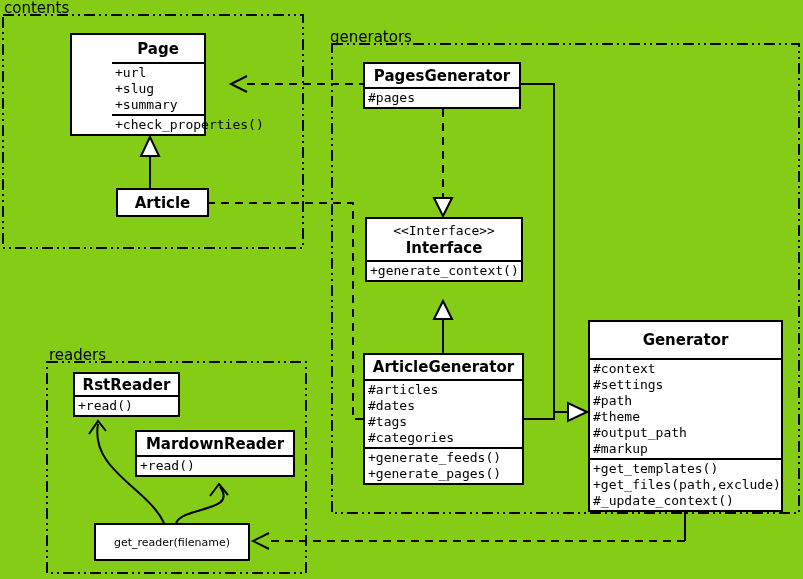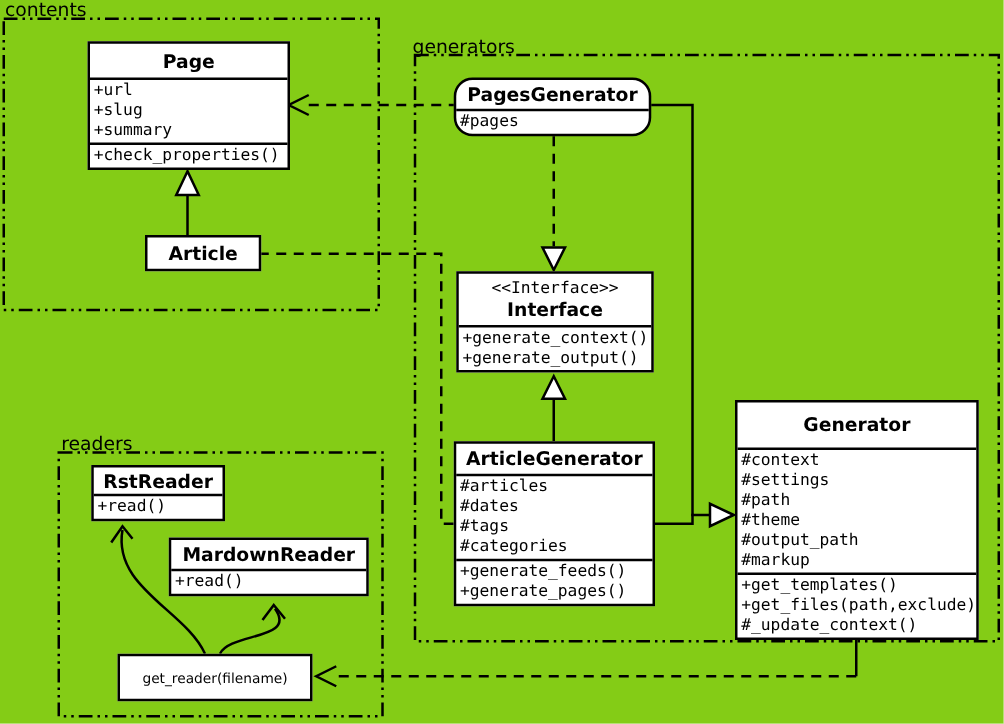--- a/index.html
+++ b/index.html
@@ -65,51 +65,50 @@
       
       <path d="M176,523 C184,506 238,512 220,487"></path>
       <polyline points="210,496 219,484 228,495"></polyline>
     </g>
   </svg>
 
   <div class="pkg-label" style="left:4px;top:1px">contents</div>
   <div class="pkg-label" style="left:330px;top:30px">generators</div>
   <div class="pkg-label" style="left:49px;top:348px">readers</div>
 
-  <div class="class-box" style="left:70px;top:33px;width:162px;">
+  <div class="class-box" style="left:70px;top:33px;width:136px;padding-left:40px;">
     <div class="class-title" style="height:27px">Page</div>
     <div class="compartment">
       <div class="member">+url</div>
       <div class="member">+slug</div>
       <div class="member">+summary</div>
     </div>
     <div class="compartment">
       <div class="member">+check_properties()</div>
     </div>
   </div>
 
   <div class="class-box" style="left:116px;top:188px;width:93px;height:29px;">
     <div class="class-title" style="height:25px">Article</div>
   </div>
 
-  <div class="class-box" style="left:363px;top:62px;width:158px;border-radius:15px;">
+  <div class="class-box" style="left:363px;top:62px;width:158px;">
     <div class="class-title" style="height:23px">PagesGenerator</div>
     <div class="compartment">
       <div class="member">#pages</div>
     </div>
   </div>
 
   <div class="class-box" style="left:365px;top:217px;width:158px;">
     <div class="class-title" style="height:41px">
       <div class="stereotype">&lt;&lt;Interface&gt;&gt;</div>
       <div>Interface</div>
     </div>
     <div class="compartment">
       <div class="member">+generate_context()</div>
-      <div class="member">+generate_output()</div>
     </div>
   </div>
 
   <div class="class-box" style="left:363px;top:353px;width:161px;">
     <div class="class-title" style="height:24px">ArticleGenerator</div>
     <div class="compartment">
       <div class="member">#articles</div>
       <div class="member">#dates</div>
       <div class="member">#tags</div>
       <div class="member">#categories</div>

